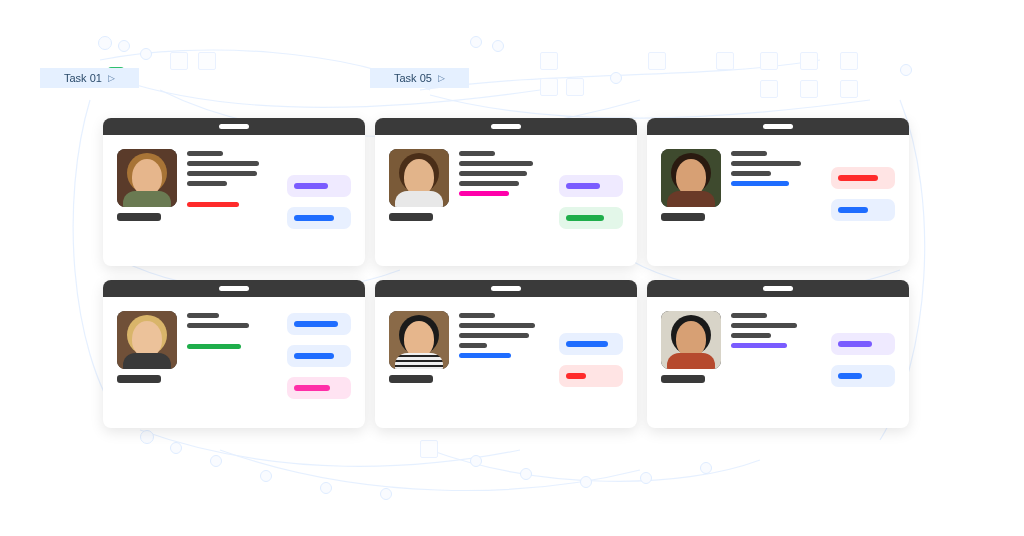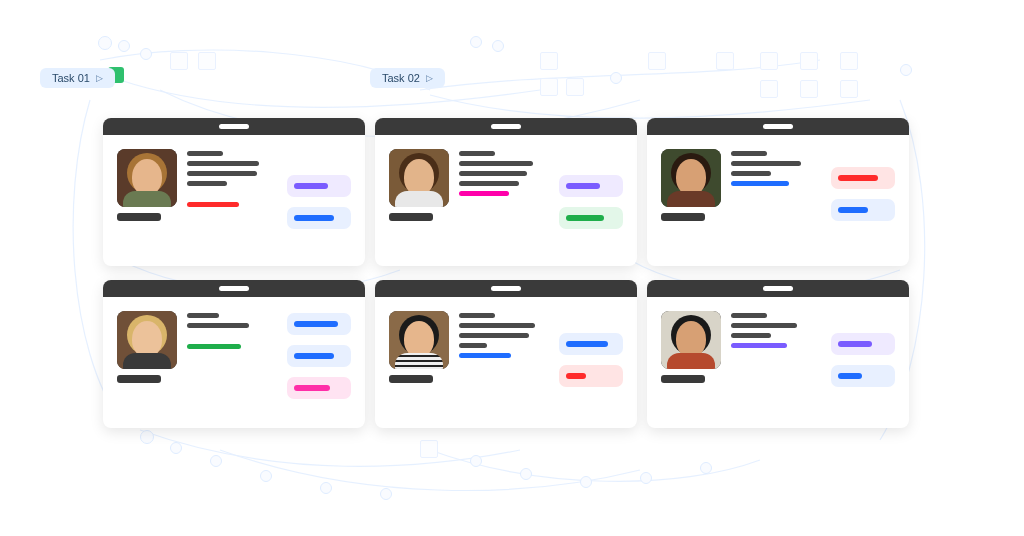--- a/index.html
+++ b/index.html
@@ -33,22 +33,22 @@
   }
   svg.wires { position: absolute; inset: 0; }
 
   
   .task-badge {
     position: absolute;
     top: 68px;
     background: #e5f0ff;
     color: #2a4a6a;
     font-size: 11px;
-    padding: 4px 12px;
-    border-radius: 6px;
+    padding: 4px 24px;
+    border-radius: 0;
     display: flex;
     align-items: center;
     gap: 6px;
     z-index: 5;
   }
   .task-badge .play { font-size: 9px; color: #5a7da5; }
   .mini-green { position:absolute; top:67px; width:16px; height:16px; background:#2fc06e; border-radius:3px; }
 
   
   .grid {
@@ -181,21 +181,21 @@
   <div class="node" style="left:700px;top:462px;width:12px;height:12px"></div>
 </div>
 
 <div class="task-badge" style="left:40px">
   <span>Task 01</span>
   <span class="play">▷</span>
 </div>
 <div class="mini-green" style="left:108px"></div>
 
 <div class="task-badge" style="left:370px">
-  <span>Task 02</span>
+  <span>Task 05</span>
   <span class="play">▷</span>
 </div>
 
 <div class="grid">
     <div class="card">
       <div class="card-bar">
         <div class="notch"></div>
       </div>
       <div class="card-body">
         <div class="avatar-col">

